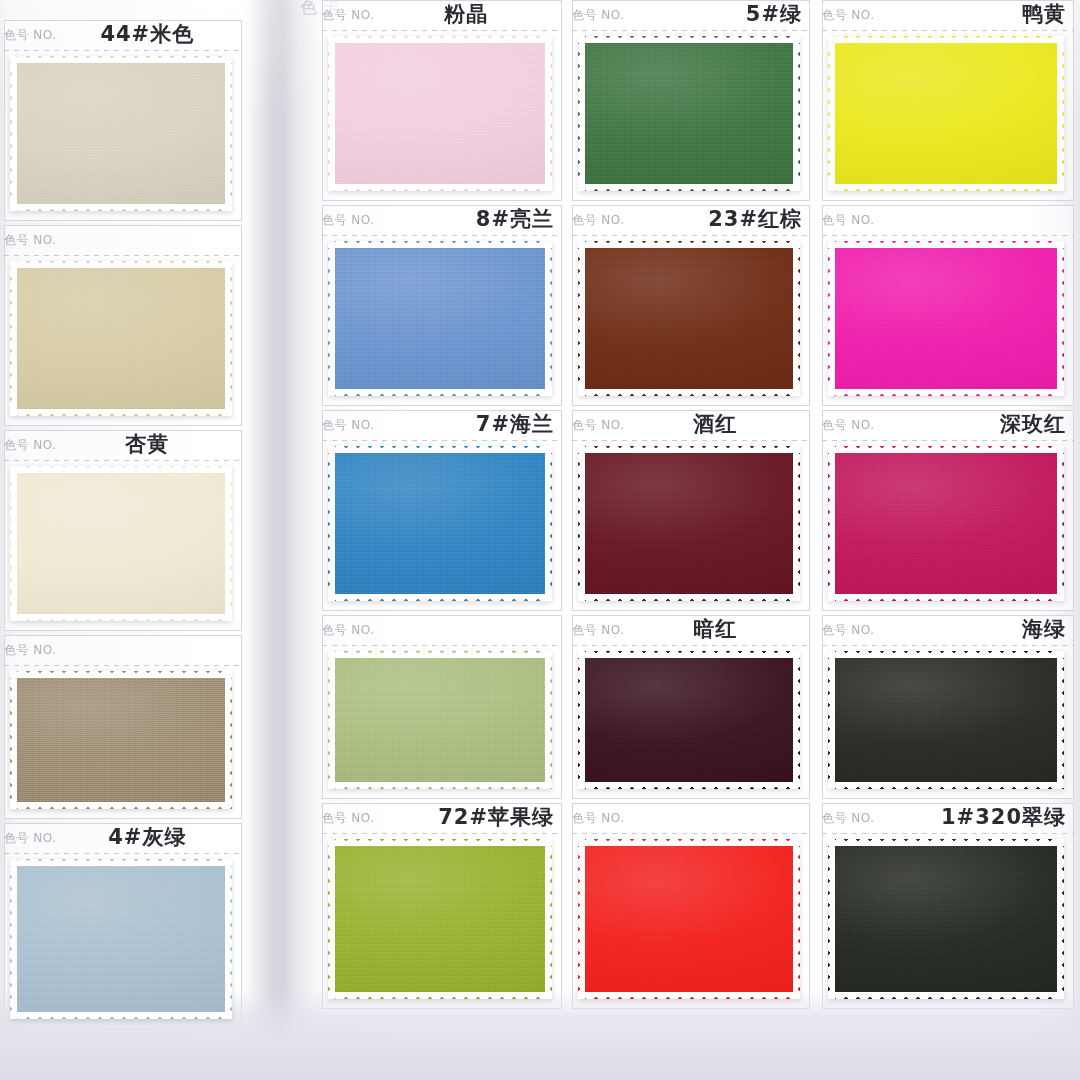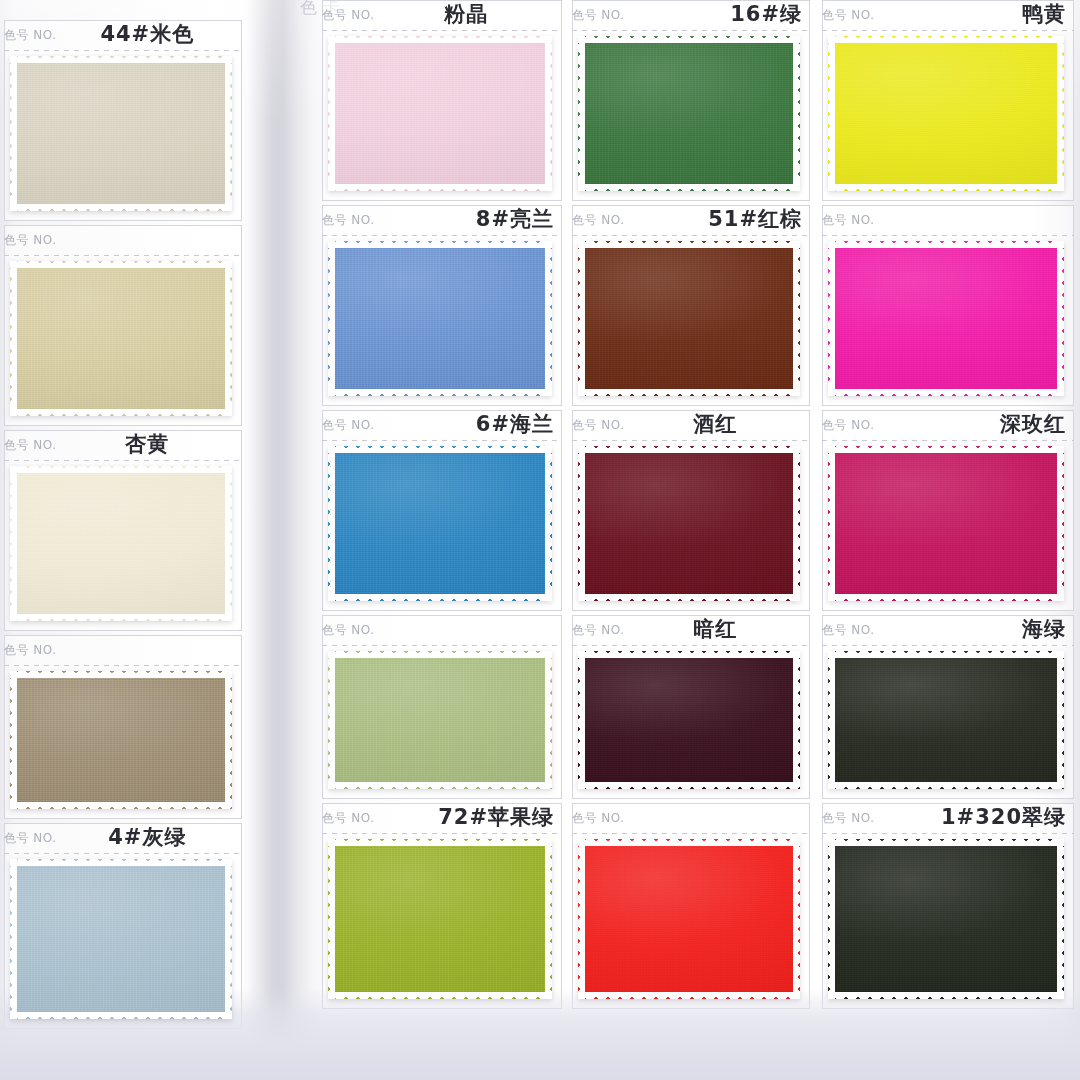--- a/index.html
+++ b/index.html
@@ -263,21 +263,21 @@
             <div class="weave"></div>
             <div class="sheen"></div>
             <div class="pink-edge"></div>
           </div>
         </div>
       </div>
       <div class="cell" style="height: 205px;">
         <div class="cell-frame"></div>
         <div class="label-row">
           <span class="no-tag">色号 NO.</span>
-          <span class="color-name name-right">6#海兰</span>
+          <span class="color-name name-right">7#海兰</span>
         </div>
         <div class="dashline" style="top: 30px; bottom: auto;"></div>
         <div class="swatch-wrap" style="position: absolute; inset: 36px 16px 14px 10px;">
           <div class="swatch" title="6#海兰" style="background: rgb(46, 130, 193);">
             <div class="weave"></div>
             <div class="sheen"></div>
             <div class="pink-edge"></div>
           </div>
         </div>
       </div>
@@ -309,36 +309,36 @@
             <div class="pink-edge"></div>
           </div>
         </div>
       </div>
     </div>
   <div class="column" id="col-3" style="top: 0px;">
       <div class="cell" style="height: 205px;">
         <div class="cell-frame"></div>
         <div class="label-row">
           <span class="no-tag">色号 NO.</span>
-          <span class="color-name name-right">16#绿</span>
+          <span class="color-name name-right">5#绿</span>
         </div>
         <div class="dashline" style="top: 30px; bottom: auto;"></div>
         <div class="swatch-wrap" style="position: absolute; inset: 36px 16px 14px 10px;">
           <div class="swatch" title="16#绿" style="background: rgb(60, 115, 64);">
             <div class="weave"></div>
             <div class="sheen"></div>
             <div class="pink-edge"></div>
           </div>
         </div>
       </div>
       <div class="cell" style="height: 205px;">
         <div class="cell-frame"></div>
         <div class="label-row">
           <span class="no-tag">色号 NO.</span>
-          <span class="color-name name-right">51#红棕</span>
+          <span class="color-name name-right">23#红棕</span>
         </div>
         <div class="dashline" style="top: 30px; bottom: auto;"></div>
         <div class="swatch-wrap" style="position: absolute; inset: 36px 16px 14px 10px;">
           <div class="swatch" title="27#红棕" style="background: rgb(108, 42, 19);">
             <div class="weave"></div>
             <div class="sheen"></div>
             <div class="pink-edge"></div>
           </div>
         </div>
       </div>

